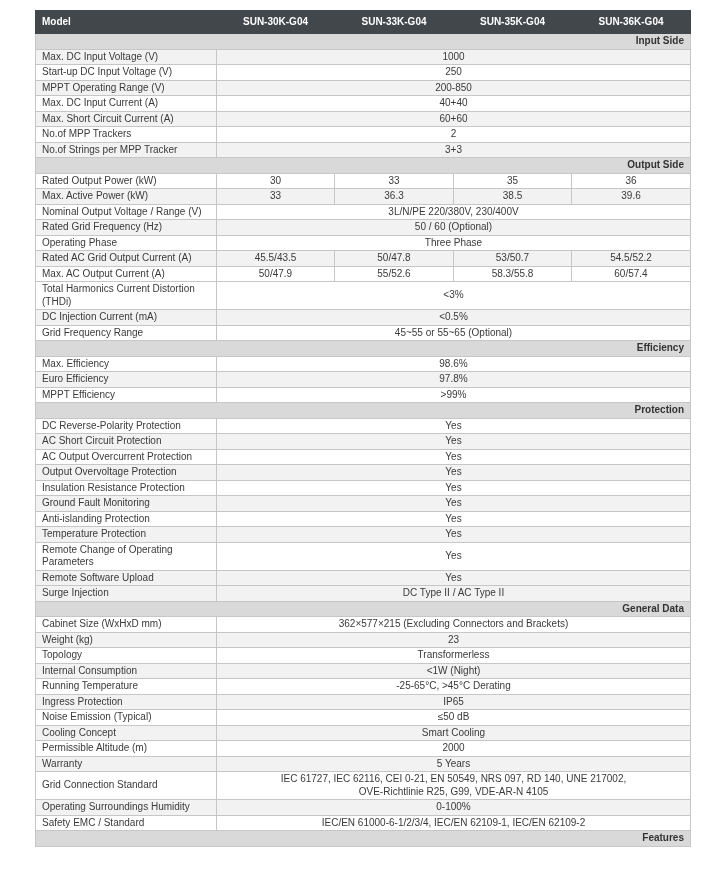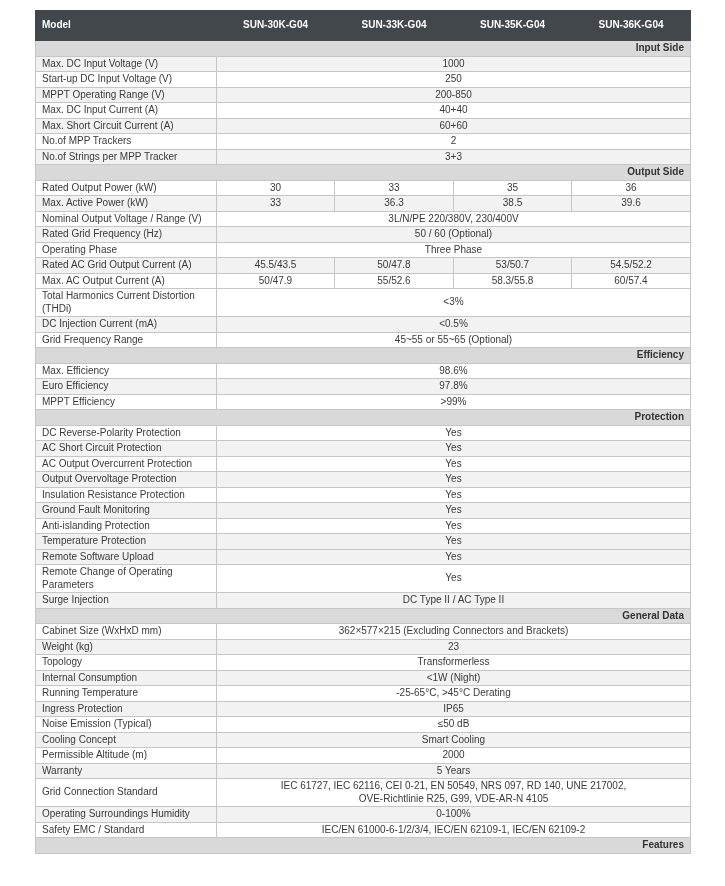--- a/index.html
+++ b/index.html
@@ -17,21 +17,21 @@
     font-family:"Liberation Sans", sans-serif;color:var(--text-color);
   }
   .page{padding:10px 35px 0 35px;}
   table.spec-table{
     width:655px;border-collapse:collapse;table-layout:fixed;
     font-size:10px;color:var(--text-color);
   }
   th,td{padding:1px 6px;line-height:1.25;vertical-align:middle;}
   tr.model-row th{
     background:var(--header-bg);color:var(--header-text);
-    font-weight:bold;height:30px;border:1px solid var(--header-bg);
+    font-weight:bold;height:23px;border:1px solid var(--header-bg);
     text-align:center;font-size:10px;
   }
   tr.model-row th.label-col{text-align:left;}
   tr.section-row td{
     background:var(--section-bg);font-weight:bold;text-align:right;
     border:1px solid var(--border-color);height:15px;color:#333333;margin-top:44px;
   }
   tr.data-row td{
     border:1px solid var(--border-color);height:15px;background:#ffffff;
   }
@@ -190,26 +190,26 @@
           <td colspan="4" class="value-span">Yes</td>
         </tr>
         <tr class="data-row">
           <td class="label-col">Anti-islanding Protection</td>
           <td colspan="4" class="value-span">Yes</td>
         </tr>
         <tr class="data-row stripe">
           <td class="label-col">Temperature Protection</td>
           <td colspan="4" class="value-span">Yes</td>
         </tr>
+        <tr class="data-row">
+          <td class="label-col">Remote Change of Operating Parameters</td>
+          <td colspan="4" class="value-span">Yes</td>
+        </tr>
         <tr class="data-row stripe">
           <td class="label-col">Remote Software Upload</td>
-          <td colspan="4" class="value-span">Yes</td>
-        </tr>
-        <tr class="data-row">
-          <td class="label-col">Remote Change of Operating Parameters</td>
           <td colspan="4" class="value-span">Yes</td>
         </tr>
         <tr class="data-row stripe">
           <td class="label-col">Surge Injection</td>
           <td colspan="4" class="value-span">DC Type II / AC Type II</td>
         </tr>
         <tr class="section-row">
           <td colspan="5">General Data</td>
         </tr>
         <tr class="data-row">

